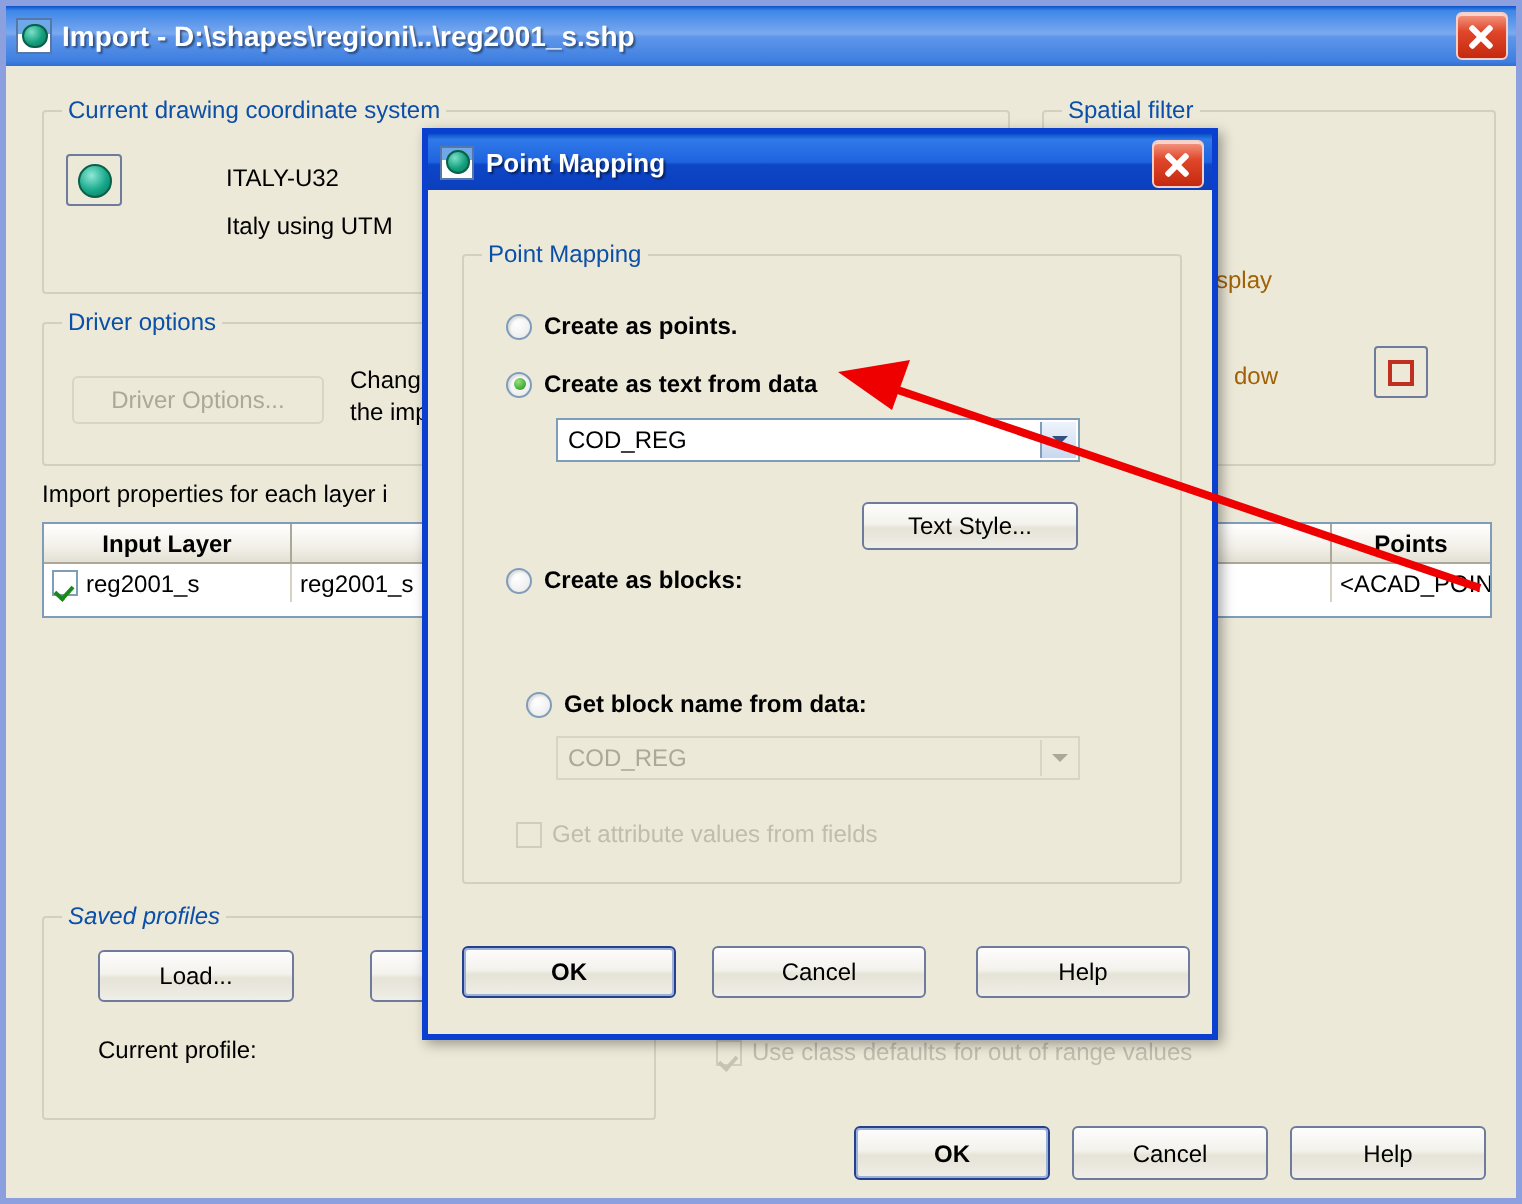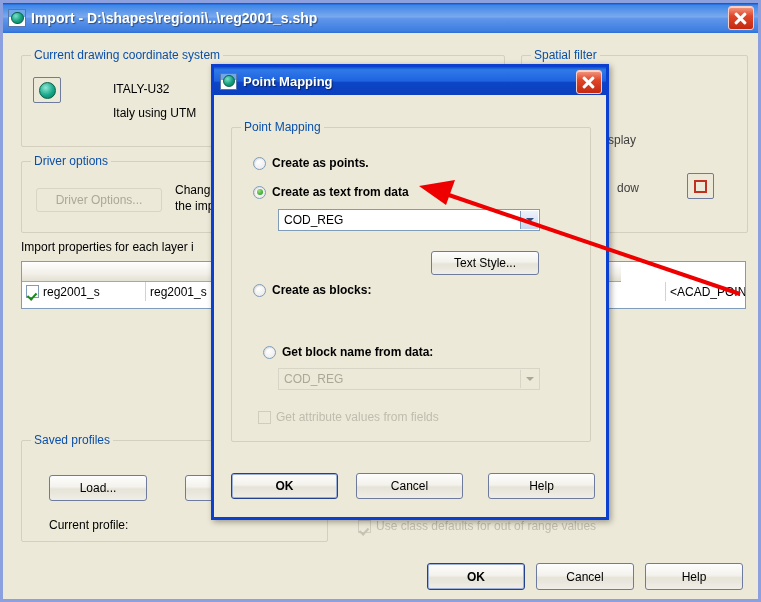--- a/index.html
+++ b/index.html
@@ -43,21 +43,21 @@
 
   
   .group{
     position:absolute;border:1px solid #d4d0c0;border-radius:2px;
   }
   .group > .glabel{
     position:absolute;top:-8px;left:9px;background:#ece9d8;padding:0 3px;
     color:#0b4fa8;font-size:12px;white-space:nowrap;
   }
   .lbl{position:absolute;color:#000;font-size:12px;white-space:nowrap;}
-  .lbl.dis{color:#404040;}
+  .lbl.dis{color:#a16207;}
 
   .btn{
     position:absolute;box-sizing:border-box;
     background:linear-gradient(to bottom,#fdfdfd 0%,#f3f2ec 45%,#e6e3d7 55%,#efeee7 100%);
     border:1px solid #6f7b9c;border-radius:3px;
     font-size:12px;color:#000;text-align:center;
     display:flex;align-items:center;justify-content:center;
     cursor:pointer;
   }
   .btn.dis{color:#aca899;border-color:#d8d4c6;background:#ece9d8;}
@@ -198,36 +198,37 @@
   </div>
   <span class="lbl dis" style="left:605px;top:130px;">splay</span>
   <span class="lbl dis" style="left:614px;top:178px;">dow</span>
   <div class="iconbtn" style="left:684px;top:170px;width:27px;height:26px;">
     <span style="display:block;width:13px;height:13px;border:2px solid #c03020;box-sizing:border-box;"></span>
   </div>
 
   <span class="lbl" style="left:18px;top:237px;">Import properties for each layer i</span>
   <div id="layer-table" style="left:18px;top:258px;width:725px;height:48px;">
     <div class="thead">
+      <div class="th" style="width:124px;">Input Layer</div>
       <div class="th" style="width:520px;">Drawing</div>
       <div class="th" style="width:79px;border-right:none;">Points</div>
     </div>
     <div class="tr">
       <div class="td" style="width:124px;">
         <span class="chk on" style="position:relative;margin-right:4px;">
           <span class="box"></span>
         </span>
         <span>reg2001_s</span>
       </div>
       <div class="td" style="width:520px;">reg2001_s</div>
       <div class="td" style="width:79px;border-right:none;">&lt;ACAD_POINT&gt;</div>
     </div>
   </div>
 
-  <div class="group" style="left:18px;top:437px;width:305px;height:100px;">
+  <div class="group" style="left:18px;top:455px;width:305px;height:100px;font-style:italic;">
     <span class="glabel">Saved profiles</span>
   </div>
   <div class="btn" style="left:46px;top:472px;width:98px;height:26px;">Load...</div>
   <div class="btn" style="left:182px;top:472px;width:98px;height:26px;"></div>
   <span class="lbl" style="left:46px;top:515px;">Current profile:</span>
 
   <span class="chk on dis" style="left:355px;top:516px;">
     <span class="box"></span>
     <span class="ctxt">Use class defaults for out of range values</span>
   </span>

